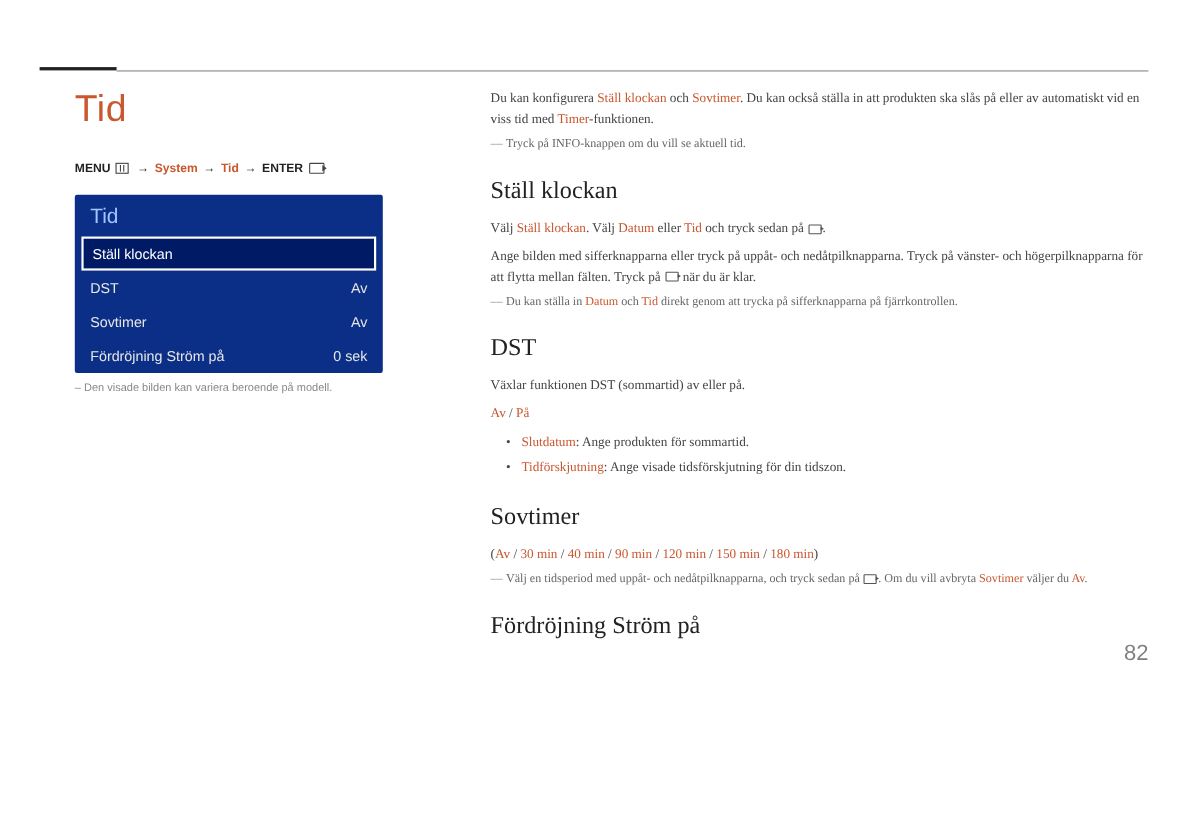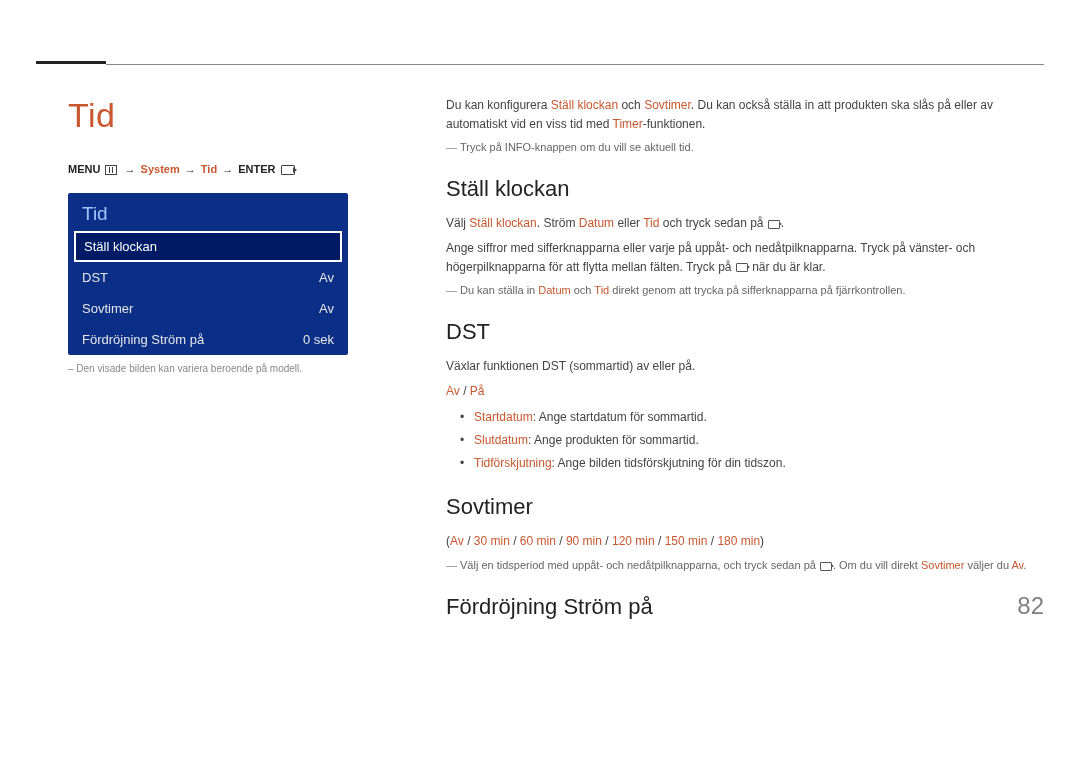--- a/index.html
+++ b/index.html
@@ -1,20 +1,20 @@
 <!DOCTYPE html>
 <html><head>
 <meta charset="utf-8">
 <style>
   * { box-sizing: border-box; margin: 0; padding: 0; }
   html, body { width: 1080px; height: 763px; background: #fff; font-family: Arial, Helvetica, sans-serif; color: #333; }
   .page {
     width: 1080px;
     height: 642px;
-    padding: 56px 36px 0 56px;
+    padding: 40px 36px 0 56px;
     position: relative;
   }
   .top-marker {
     position: absolute;
     top: 56px;
     left: 36px;
     width: 70px;
     height: 8px;
     border-bottom: 3px solid #222;
   }
@@ -30,20 +30,21 @@
     padding-top: 40px;
   }
   .left-col {
     width: 390px;
     flex: 0 0 390px;
     padding-right: 30px;
     padding-left: 12px;
   }
   .right-col {
     flex: 1;
+    font-family: Liberation Serif, serif;
   }
   .page-title {
     color: #c9572f;
     font-size: 34px;
     font-weight: 400;
     margin-bottom: 28px;
     letter-spacing: 0.5px;
   }
   .breadcrumb {
     font-size: 11px;
@@ -175,23 +176,23 @@
     padding: 2px 0;
   }
   ul.bullets li::before {
     content: "•";
     position: absolute;
     left: -14px;
     color: #444;
   }
   .page-num {
     position: absolute;
-    bottom: 22px;
+    bottom: 36px;
     right: 36px;
-    font-size: 24px;
+    font-size: 20px;
     color: #808080;
   }
 </style>
 </head>
 <body>
 
 <div class="page">
   <div class="top-marker"></div>
   <div class="top-rule"></div>
 
@@ -235,46 +236,45 @@
     </div>
 
     <div class="right-col body-text">
       <p>
         <span>Du kan konfigurera </span><span class="orange">Ställ klockan</span><span> och </span><span class="orange">Sovtimer</span><span>. Du kan också ställa in att produkten ska slås på eller av automatiskt vid en viss tid med </span><span class="orange">Timer</span><span>-funktionen.</span>
       </p>
       <p class="dash-note">Tryck på INFO-knappen om du vill se aktuell tid.</p>
 
       <div class="h2">Ställ klockan</div>
       <p>
-        <span>Välj </span><span class="orange">Ställ klockan</span><span>. Ström </span><span class="orange">Datum</span><span> eller </span><span class="orange">Tid</span><span> och tryck sedan på </span><span class="icon-enter-sm"></span><span>.</span>
-      </p>
-      <p>
-        <span>Ange siffror med sifferknapparna eller varje på uppåt- och nedåtpilknapparna. Tryck på vänster- och högerpilknapparna för att flytta mellan fälten. Tryck på </span><span class="icon-enter-sm"></span><span> när du är klar.</span>
+        <span>Välj </span><span class="orange">Ställ klockan</span><span>. Välj </span><span class="orange">Datum</span><span> eller </span><span class="orange">Tid</span><span> och tryck sedan på </span><span class="icon-enter-sm"></span><span>.</span>
+      </p>
+      <p>
+        <span>Ange bilden med sifferknapparna eller tryck på uppåt- och nedåtpilknapparna. Tryck på vänster- och högerpilknapparna för att flytta mellan fälten. Tryck på </span><span class="icon-enter-sm"></span><span> när du är klar.</span>
       </p>
       <p class="dash-note">
         <span>Du kan ställa in </span><span class="orange">Datum</span><span> och </span><span class="orange">Tid</span><span> direkt genom att trycka på sifferknapparna på fjärrkontrollen.</span>
       </p>
 
       <div class="h2">DST</div>
       <p>Växlar funktionen DST (sommartid) av eller på.</p>
       <p>
         <span class="orange">Av</span><span> / </span><span class="orange">På</span>
       </p>
       <ul class="bullets">
-        <li><span class="orange">Startdatum</span><span>: Ange startdatum för sommartid.</span></li>
         <li><span class="orange">Slutdatum</span><span>: Ange produkten för sommartid.</span></li>
-        <li><span class="orange">Tidförskjutning</span><span>: Ange bilden tidsförskjutning för din tidszon.</span></li>
+        <li><span class="orange">Tidförskjutning</span><span>: Ange visade tidsförskjutning för din tidszon.</span></li>
       </ul>
 
       <div class="h2">Sovtimer</div>
       <p>
-        (<span class="orange">Av</span> / <span class="orange">30 min</span> / <span class="orange">60 min</span> / <span class="orange">90 min</span> / <span class="orange">120 min</span> / <span class="orange">150 min</span> / <span class="orange">180 min</span>)
+        (<span class="orange">Av</span> / <span class="orange">30 min</span> / <span class="orange">40 min</span> / <span class="orange">90 min</span> / <span class="orange">120 min</span> / <span class="orange">150 min</span> / <span class="orange">180 min</span>)
       </p>
       <p class="dash-note">
-        <span>Välj en tidsperiod med uppåt- och nedåtpilknapparna, och tryck sedan på </span><span class="icon-enter-sm"></span><span>. Om du vill direkt </span><span class="orange">Sovtimer</span><span> väljer du </span><span class="orange">Av</span><span>.</span>
+        <span>Välj en tidsperiod med uppåt- och nedåtpilknapparna, och tryck sedan på </span><span class="icon-enter-sm"></span><span>. Om du vill avbryta </span><span class="orange">Sovtimer</span><span> väljer du </span><span class="orange">Av</span><span>.</span>
       </p>
 
       <div class="h2">Fördröjning Ström på</div>
     </div>
   </div>
 
   <div class="page-num">82</div>
 </div>
 
 </body></html>

